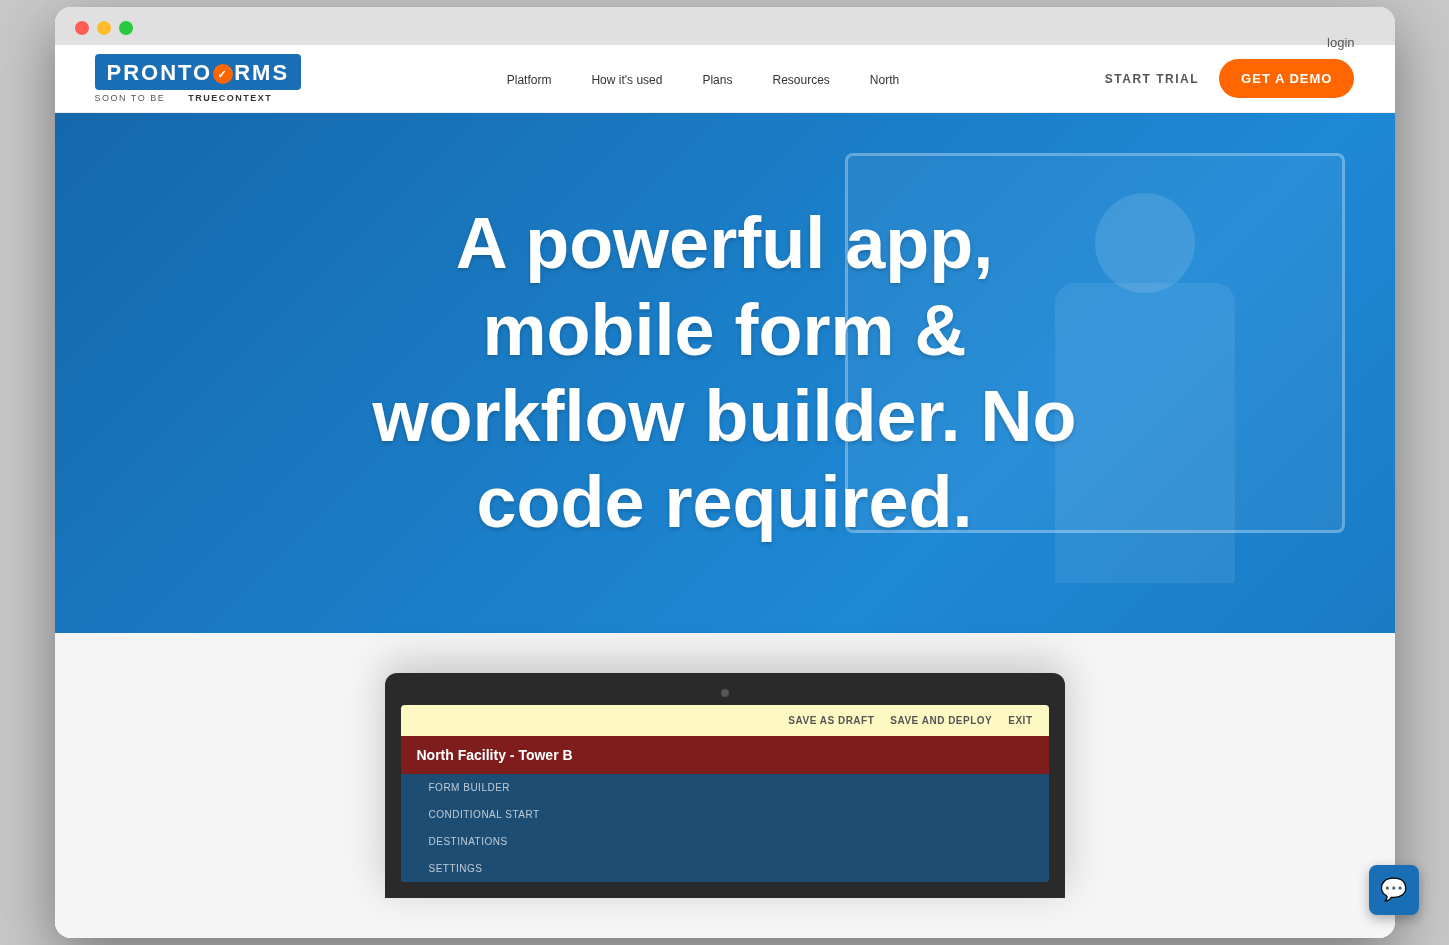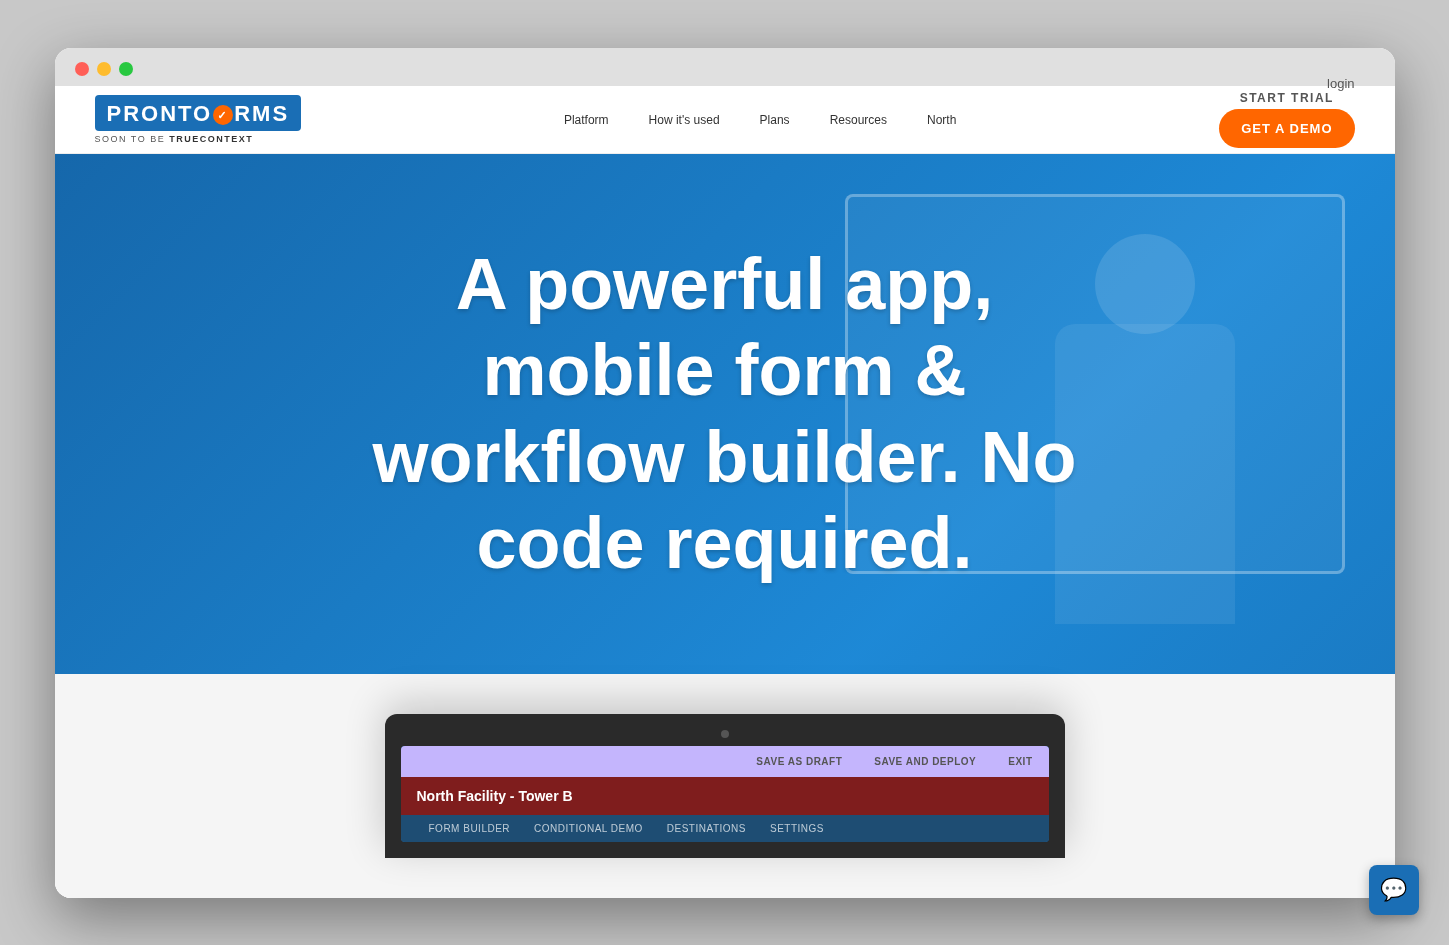--- a/index.html
+++ b/index.html
@@ -102,41 +102,41 @@
       color: #555;
       letter-spacing: 1.5px;
       text-transform: uppercase;
       margin-top: 3px;
       font-weight: 400;
     }
 
     .logo-subtitle .truecontext {
       font-weight: 900;
       color: #333;
+      margin-left: 19px;
     }
 
     .nav-links {
       display: flex;
       align-items: center;
       gap: 40px;
       list-style: none;
     }
 
     .nav-links a {
       text-decoration: none;
       color: #333;
       font-size: 12px;
       font-weight: 500;
     }
 
     .nav-right {
       display: flex;
       align-items: center;
-      gap: 4px;
-      flex-direction: column;
+      gap: 20px;
     }
 
     .nav-login {
       font-size: 13px;
       color: #555;
       position: absolute;
       top: 12px;
       right: 40px;
       cursor: pointer;
     }
@@ -258,25 +258,25 @@
 
     .device-camera {
       width: 8px;
       height: 8px;
       background: #555;
       border-radius: 50%;
       margin: 0 auto 8px;
     }
 
     .device-header {
-      background: #c4b5fd;
+      background: #fef9c3;
       padding: 10px 16px;
       display: flex;
       justify-content: flex-end;
-      gap: 32px;
+      gap: 16px;
     }
 
     .device-header-btn {
       font-size: 10px;
       color: #555;
       font-weight: 600;
       letter-spacing: 0.5px;
     }
 
     .device-title-bar {
@@ -288,20 +288,21 @@
       color: #fff;
       font-size: 14px;
       font-weight: 600;
     }
 
     .device-tabs {
       background: #1e4d73;
       display: flex;
       gap: 0;
       padding: 0 16px;
+      flex-direction: column;
     }
 
     .device-tab {
       font-size: 10px;
       color: rgba(255,255,255,0.7);
       padding: 8px 12px;
       letter-spacing: 0.5px;
     }
 
     
@@ -410,21 +411,21 @@
             <span class="device-header-btn">SAVE AND DEPLOY</span>
             <span class="device-header-btn">EXIT</span>
           </div>
 
           <div class="device-title-bar">
             <span class="device-title-text">North Facility - Tower B</span>
           </div>
 
           <div class="device-tabs">
             <span class="device-tab">FORM BUILDER</span>
-            <span class="device-tab">CONDITIONAL DEMO</span>
+            <span class="device-tab">CONDITIONAL START</span>
             <span class="device-tab">DESTINATIONS</span>
             <span class="device-tab">SETTINGS</span>
           </div>
         </div>
       </div>
     </div>
 
   </div>
 </div>
 

